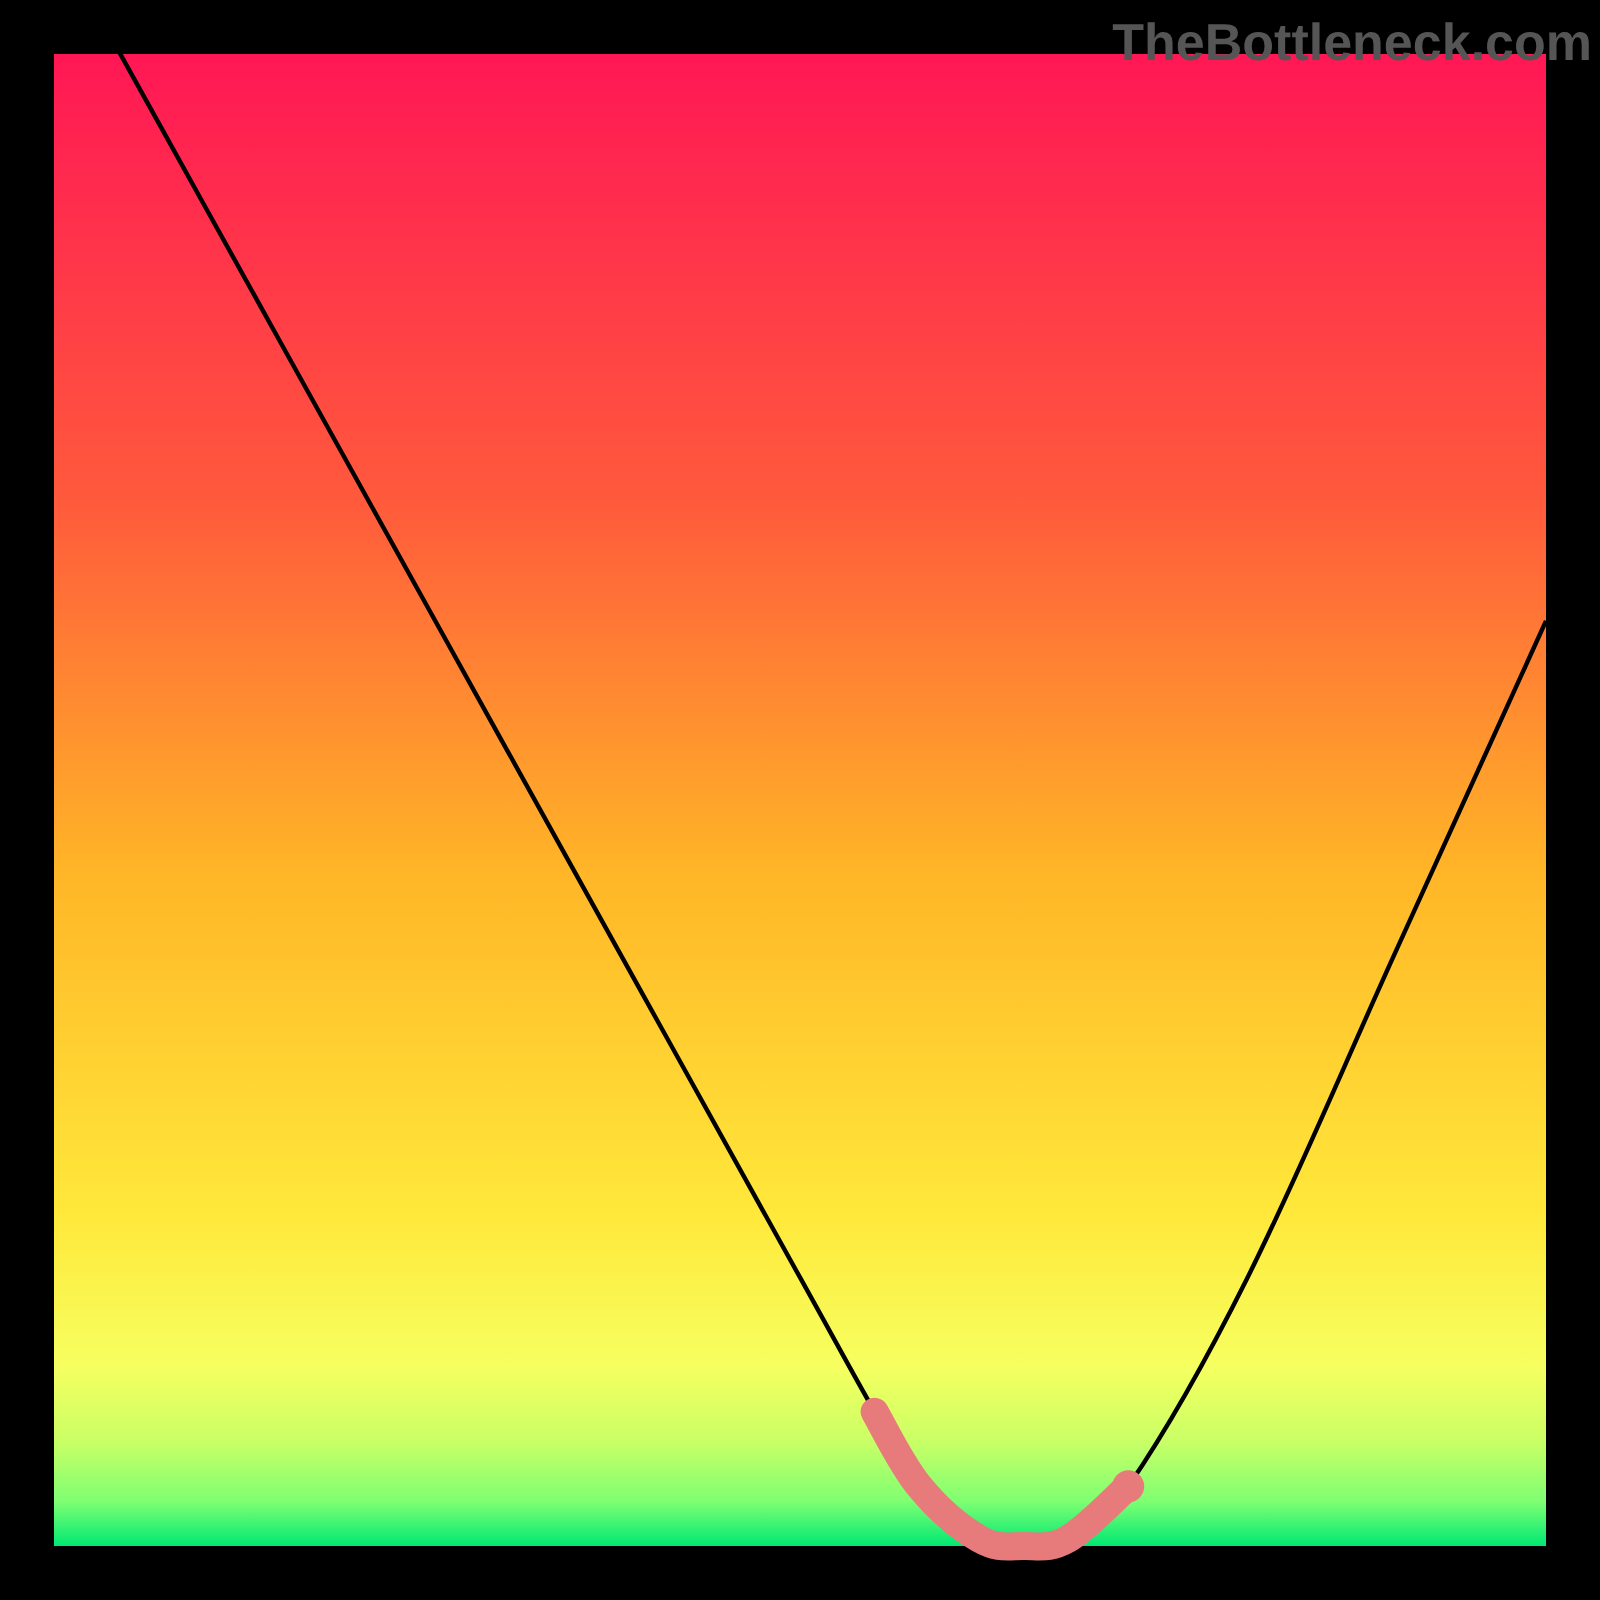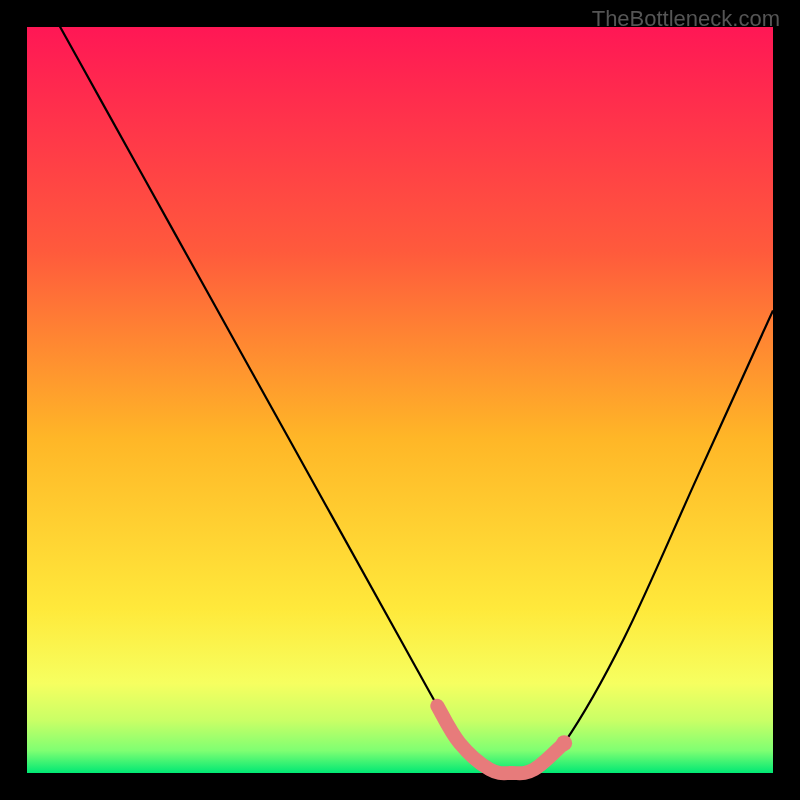--- a/index.html
+++ b/index.html
@@ -7,24 +7,24 @@
     width: 800px;
     height: 800px;
     background: #000;
     position: relative;
     font-family: Arial, sans-serif;
     overflow: hidden;
   }
   .watermark {
     position: absolute;
     top: 6px;
-    right: 20px;
+    right: 4px;
     color: #555;
-    font-size: 22px;
-    font-weight: 400;
+    font-size: 26px;
+    font-weight: 700;
     z-index: 10;
   }
   .plot-area {
     position: absolute;
     left: 27px;
     top: 27px;
     width: 746px;
     height: 746px;
   }
   .gradient-bg {

